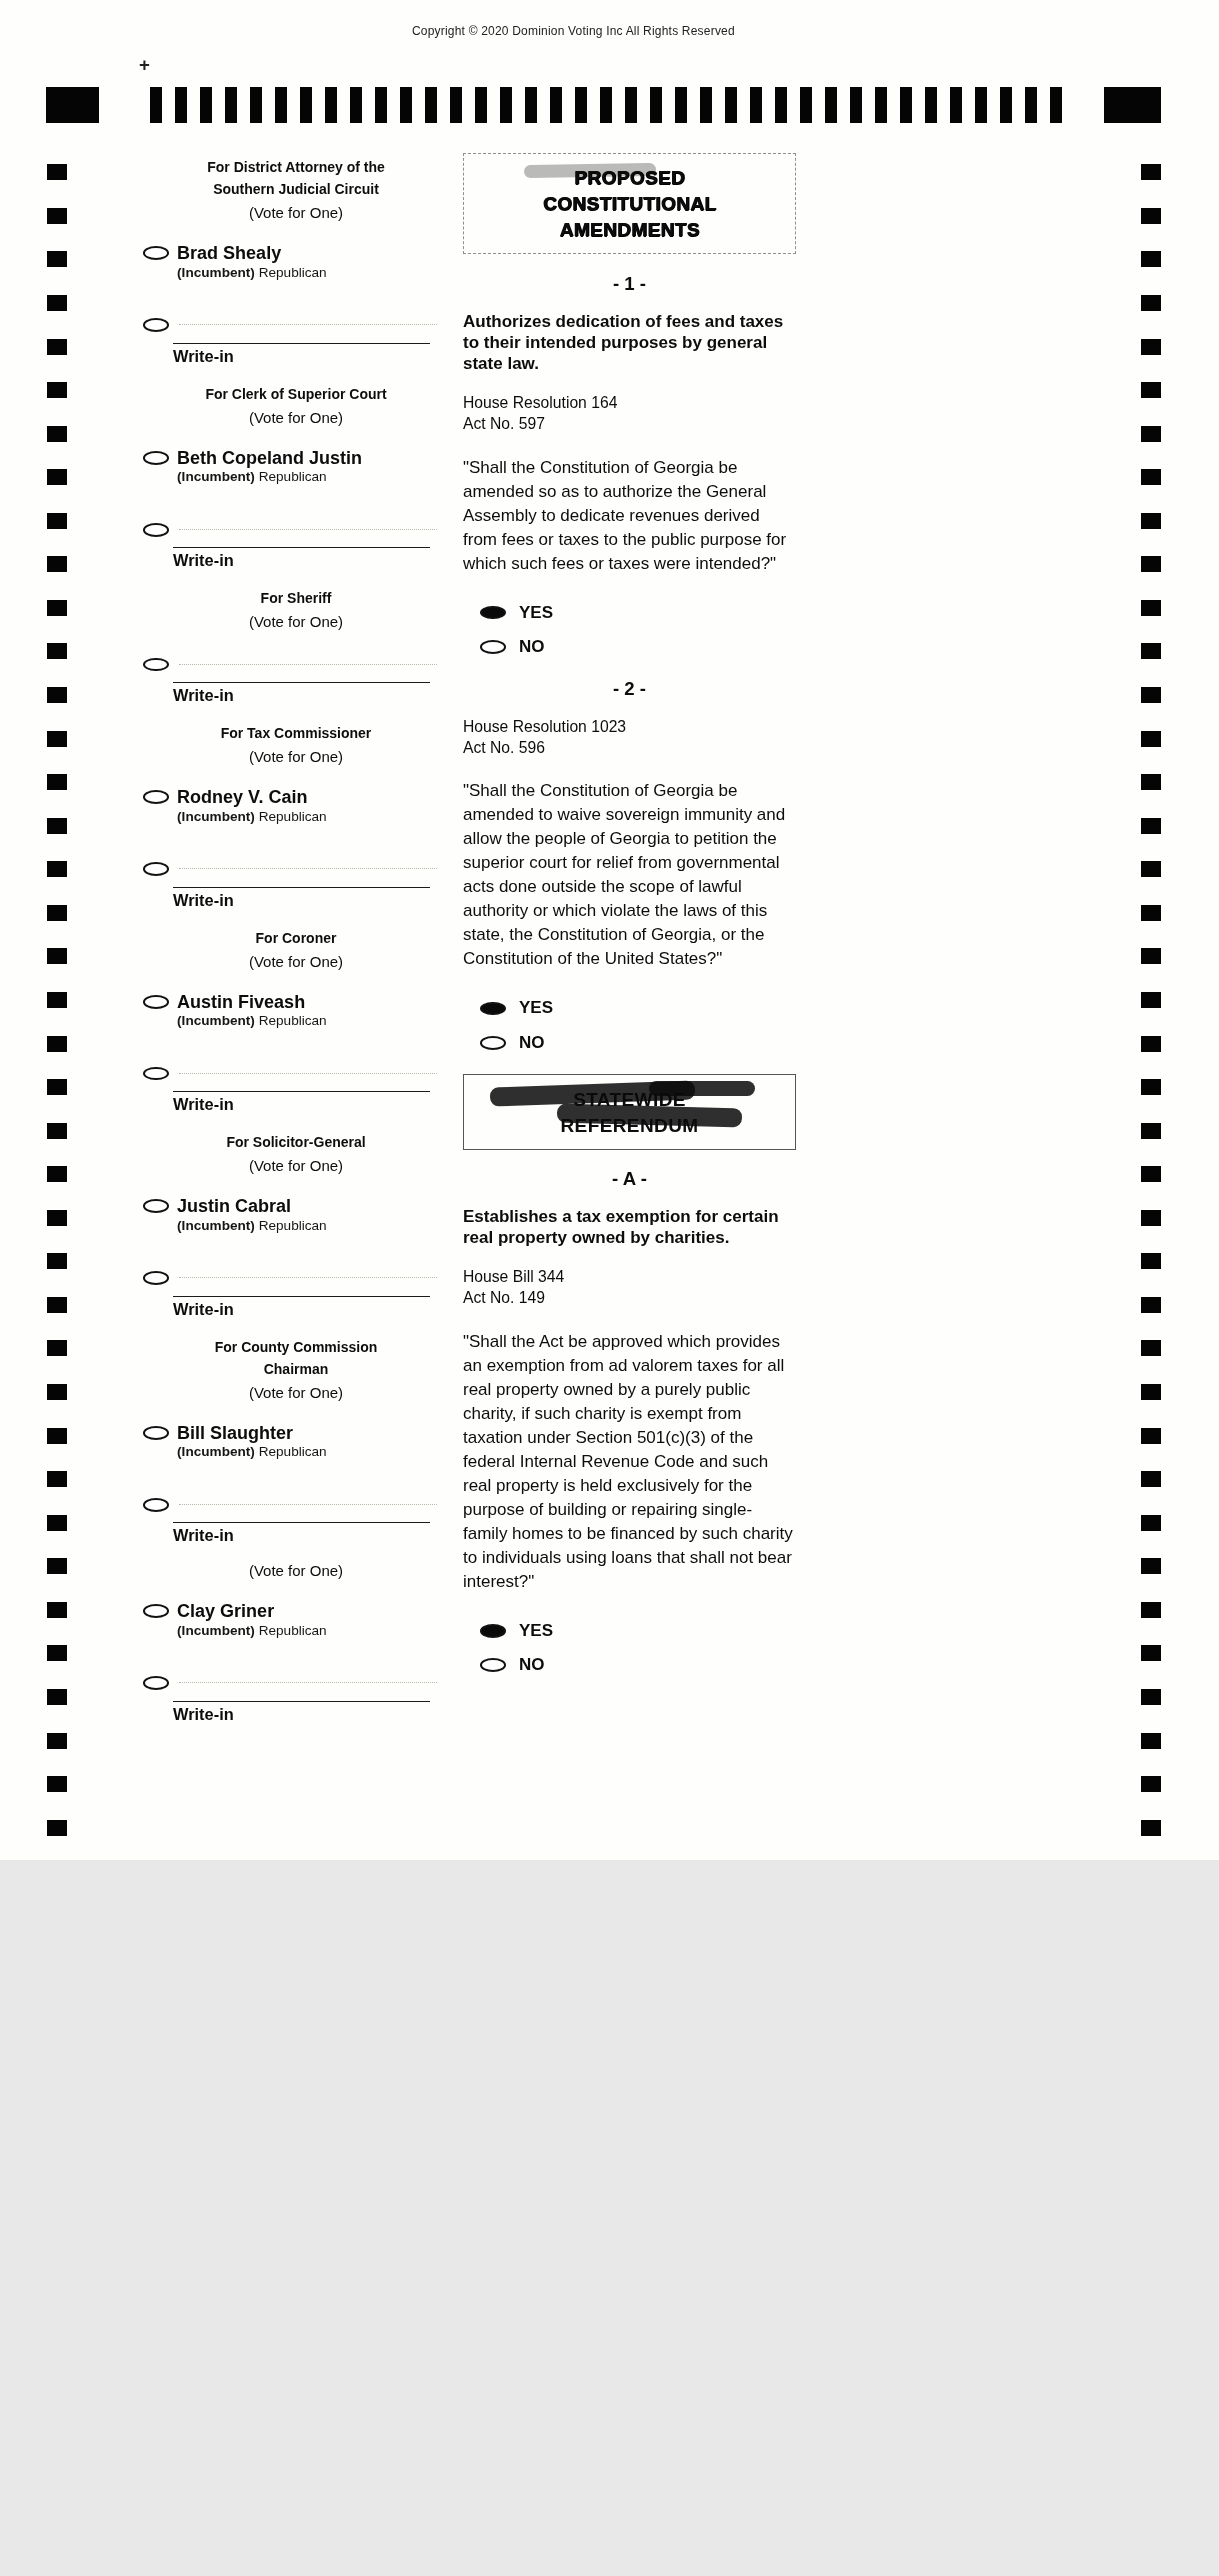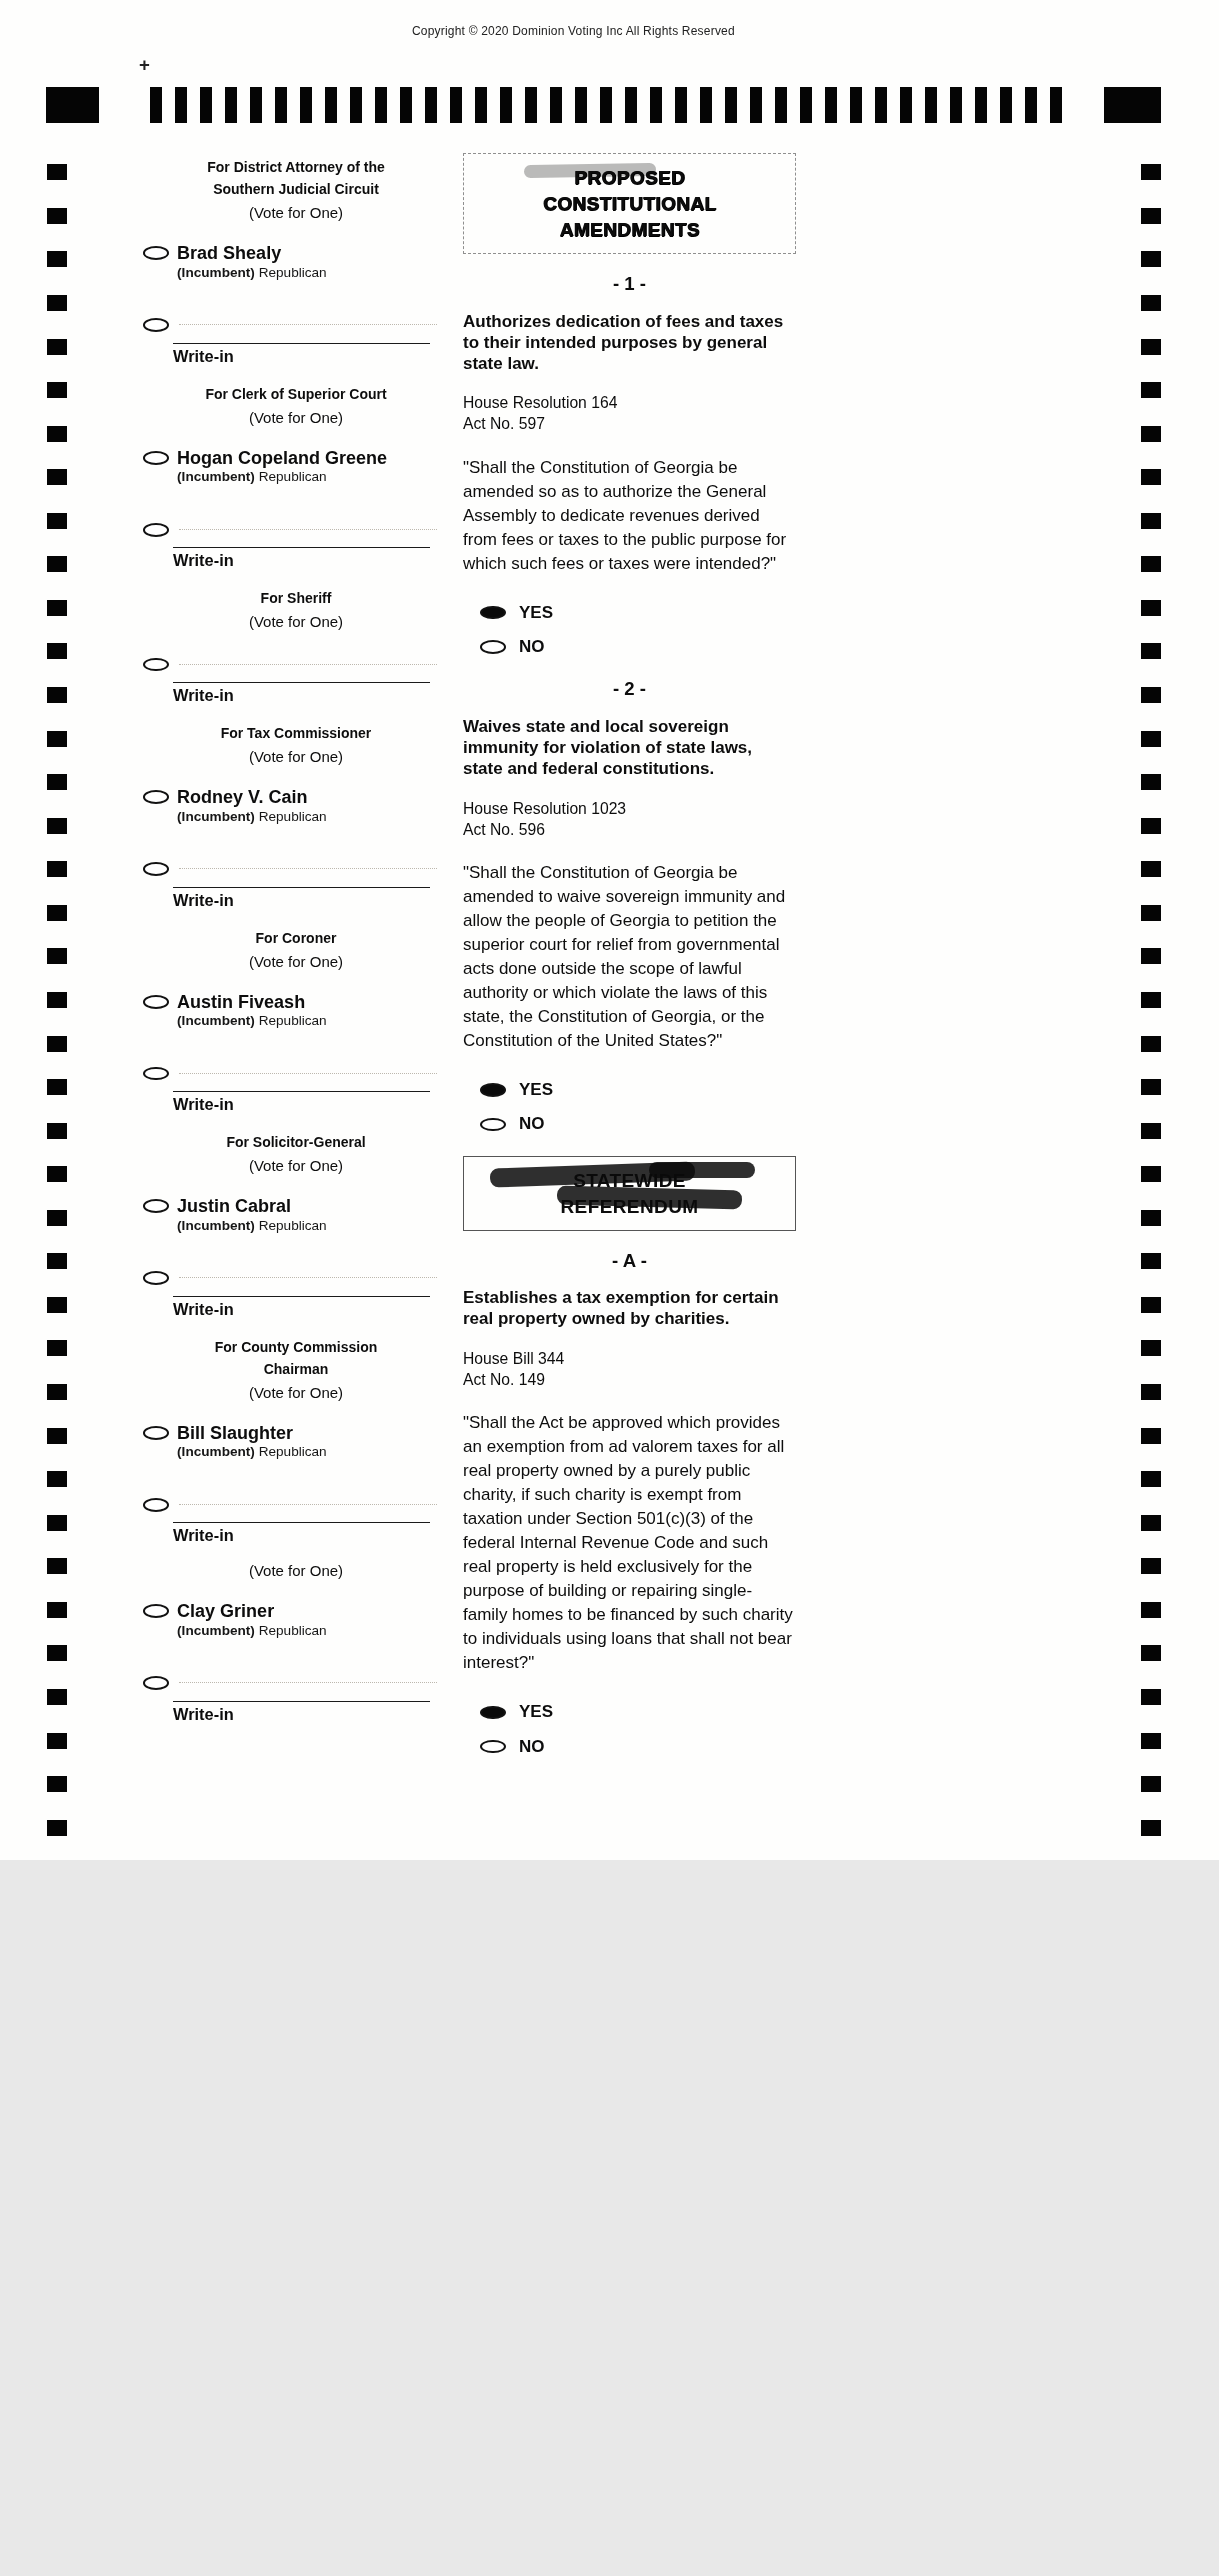--- a/index.html
+++ b/index.html
@@ -84,21 +84,21 @@
         <div class="wi-label-wrap"><span class="wi-label">Write-in</span></div>
       </section>
       <section class="contest">
         <div class="c-title">
           <div>For Clerk of Superior Court</div>
         </div>
         <div class="c-vote">(Vote for One)</div>
         <div class="cand-row">
           <span class="oval"></span>
           <div class="cand-text">
-            <div class="cand-name">Hogan Copeland Greene</div>
+            <div class="cand-name">Beth Copeland Justin</div>
             <div class="cand-detail"><b>(Incumbent) </b><span>Republican</span></div>
           </div>
         </div>
         <div class="wi-row">
           <span class="oval"></span>
           <span class="wi-dots"></span>
         </div>
         <div class="wi-label-wrap"><span class="wi-label">Write-in</span></div>
       </section>
       <section class="contest">
@@ -220,21 +220,20 @@
           <span class="oval filled"></span>
           <span class="yn-label">YES</span>
         </div>
         <div class="yn-row">
           <span class="oval"></span>
           <span class="yn-label">NO</span>
         </div>
       </section>
       <section class="measure">
         <div class="m-num">- 2 -</div>
-        <div class="m-summary">Waives state and local sovereign immunity for violation of state laws, state and federal constitutions.</div>
         <div class="m-auth">
           <div>House Resolution 1023</div>
           <div>Act No. 596</div>
         </div>
         <div class="m-question">"Shall the Constitution of Georgia be amended to waive sovereign immunity and allow the people of Georgia to petition the superior court for relief from governmental acts done outside the scope of lawful authority or which violate the laws of this state, the Constitution of Georgia, or the Constitution of the United States?"</div>
         <div class="yn-row">
           <span class="oval filled"></span>
           <span class="yn-label">YES</span>
         </div>
         <div class="yn-row">

